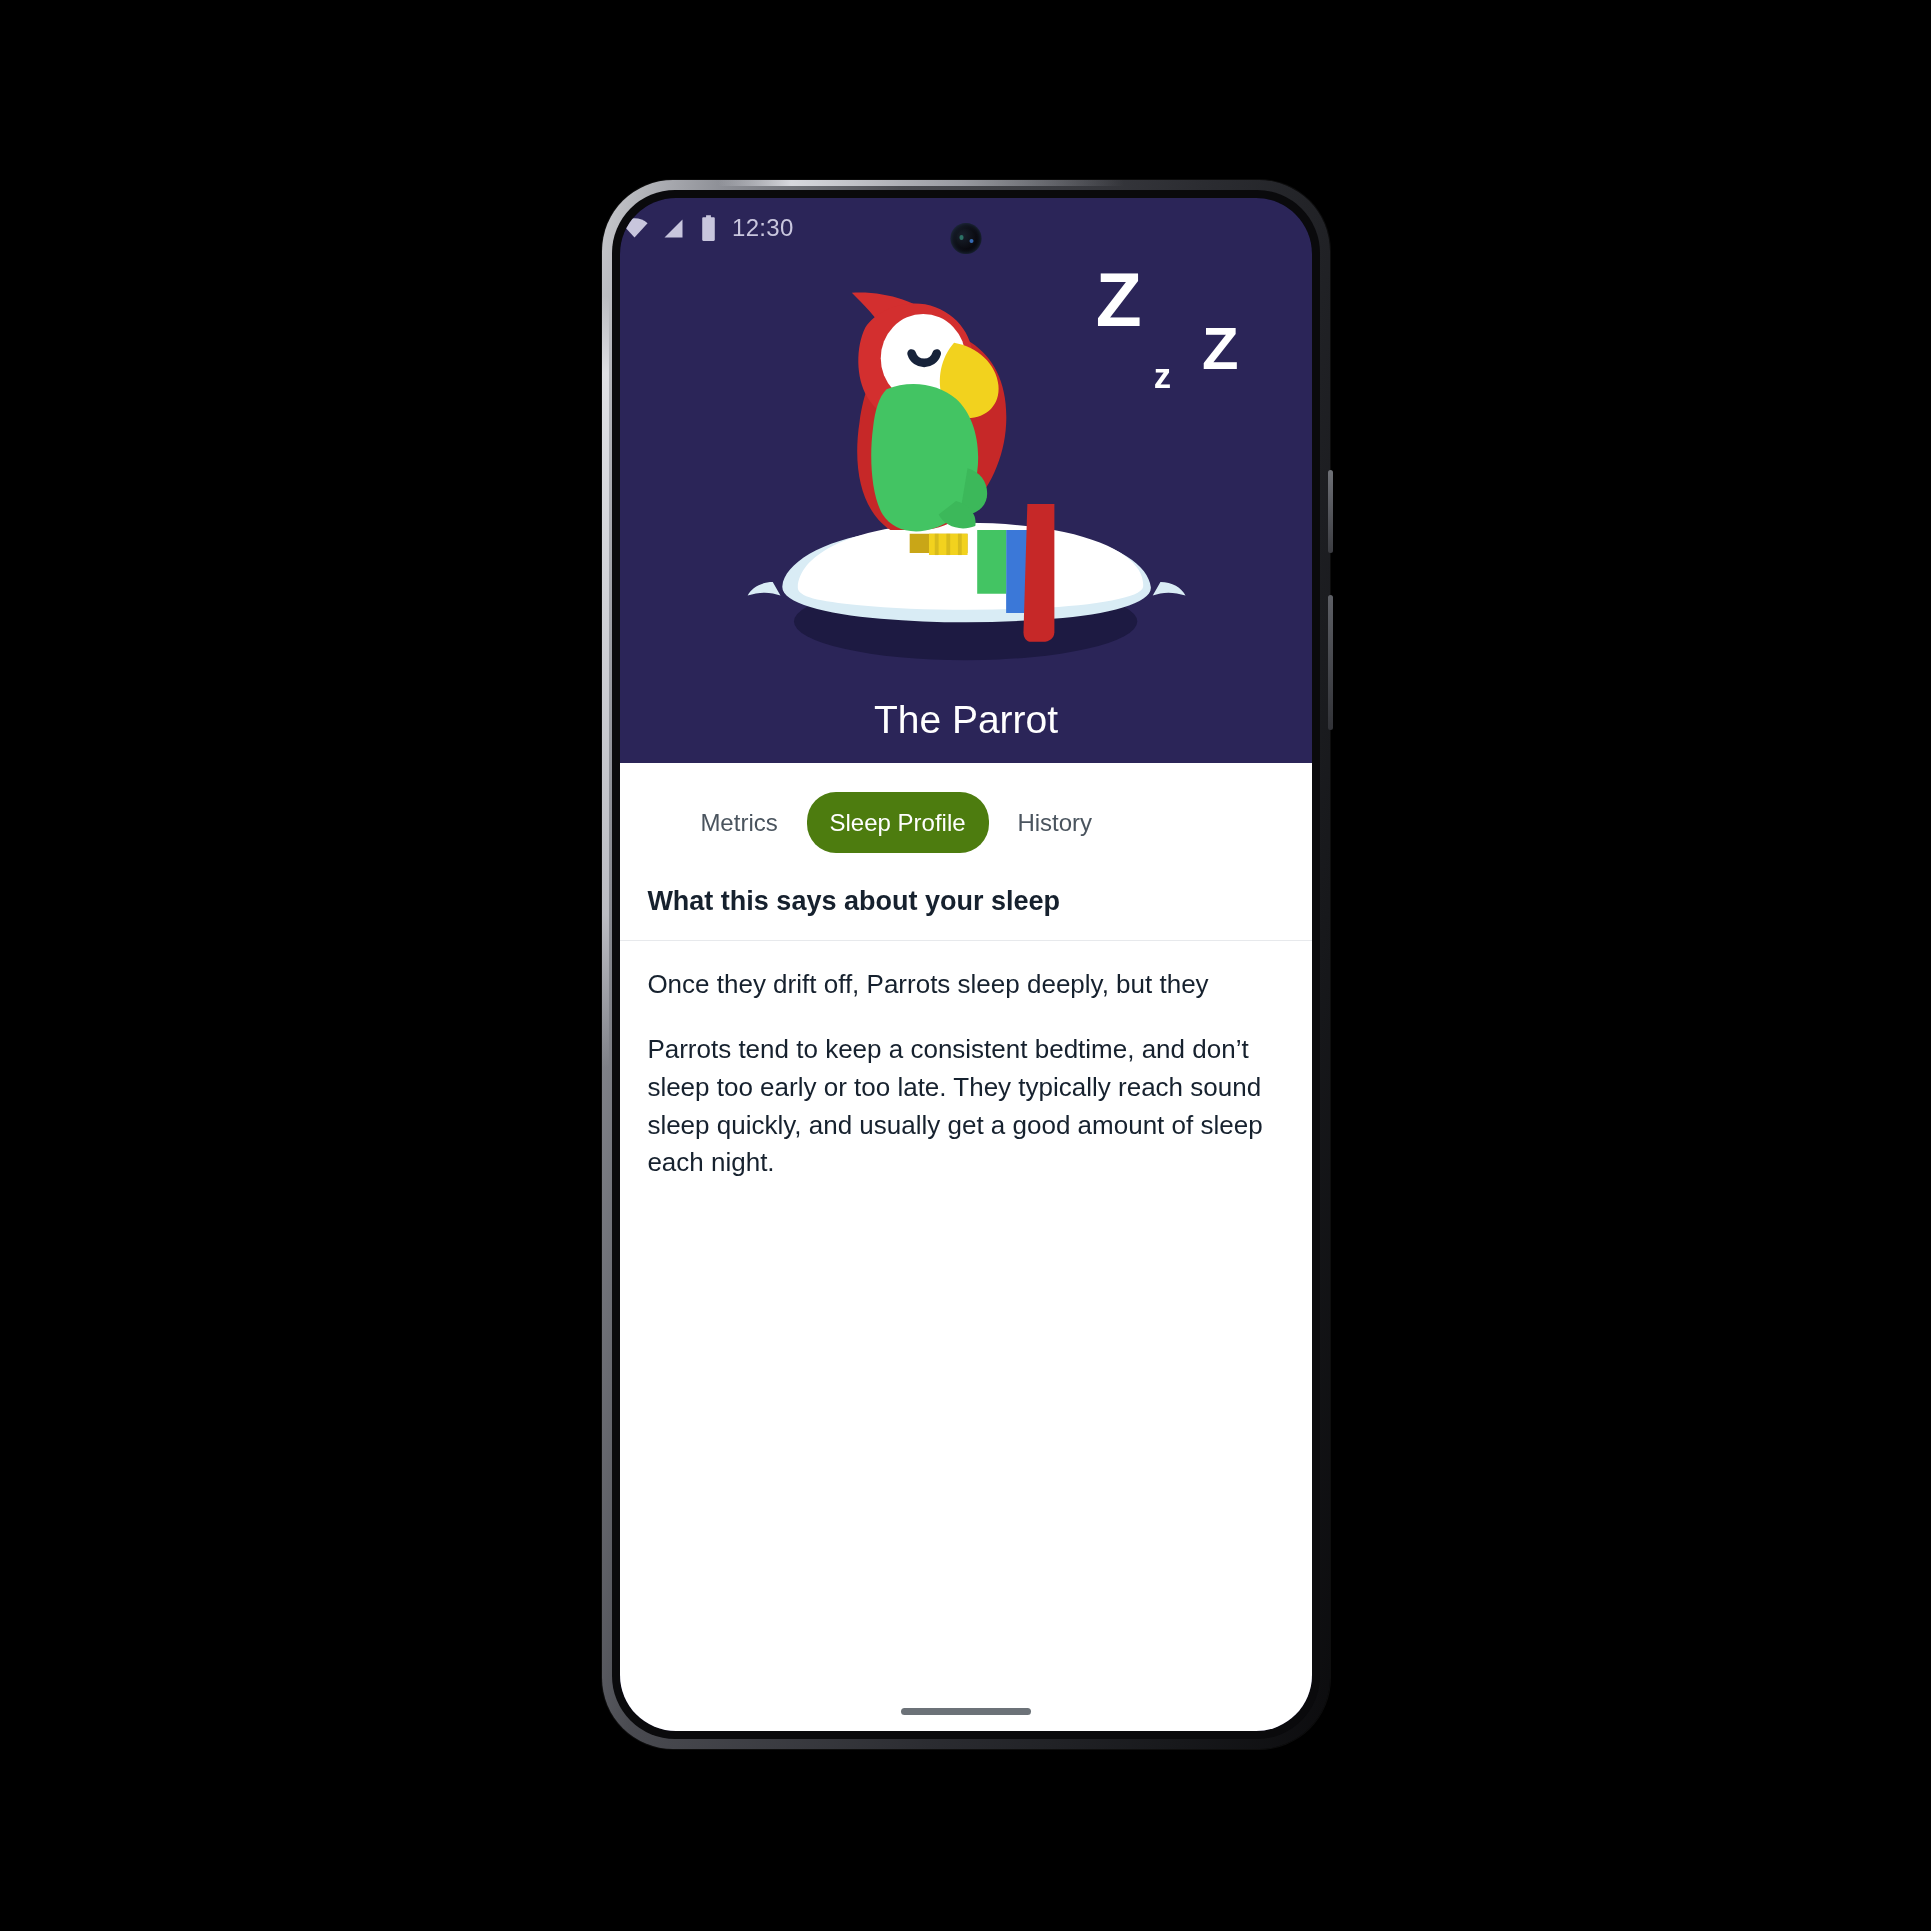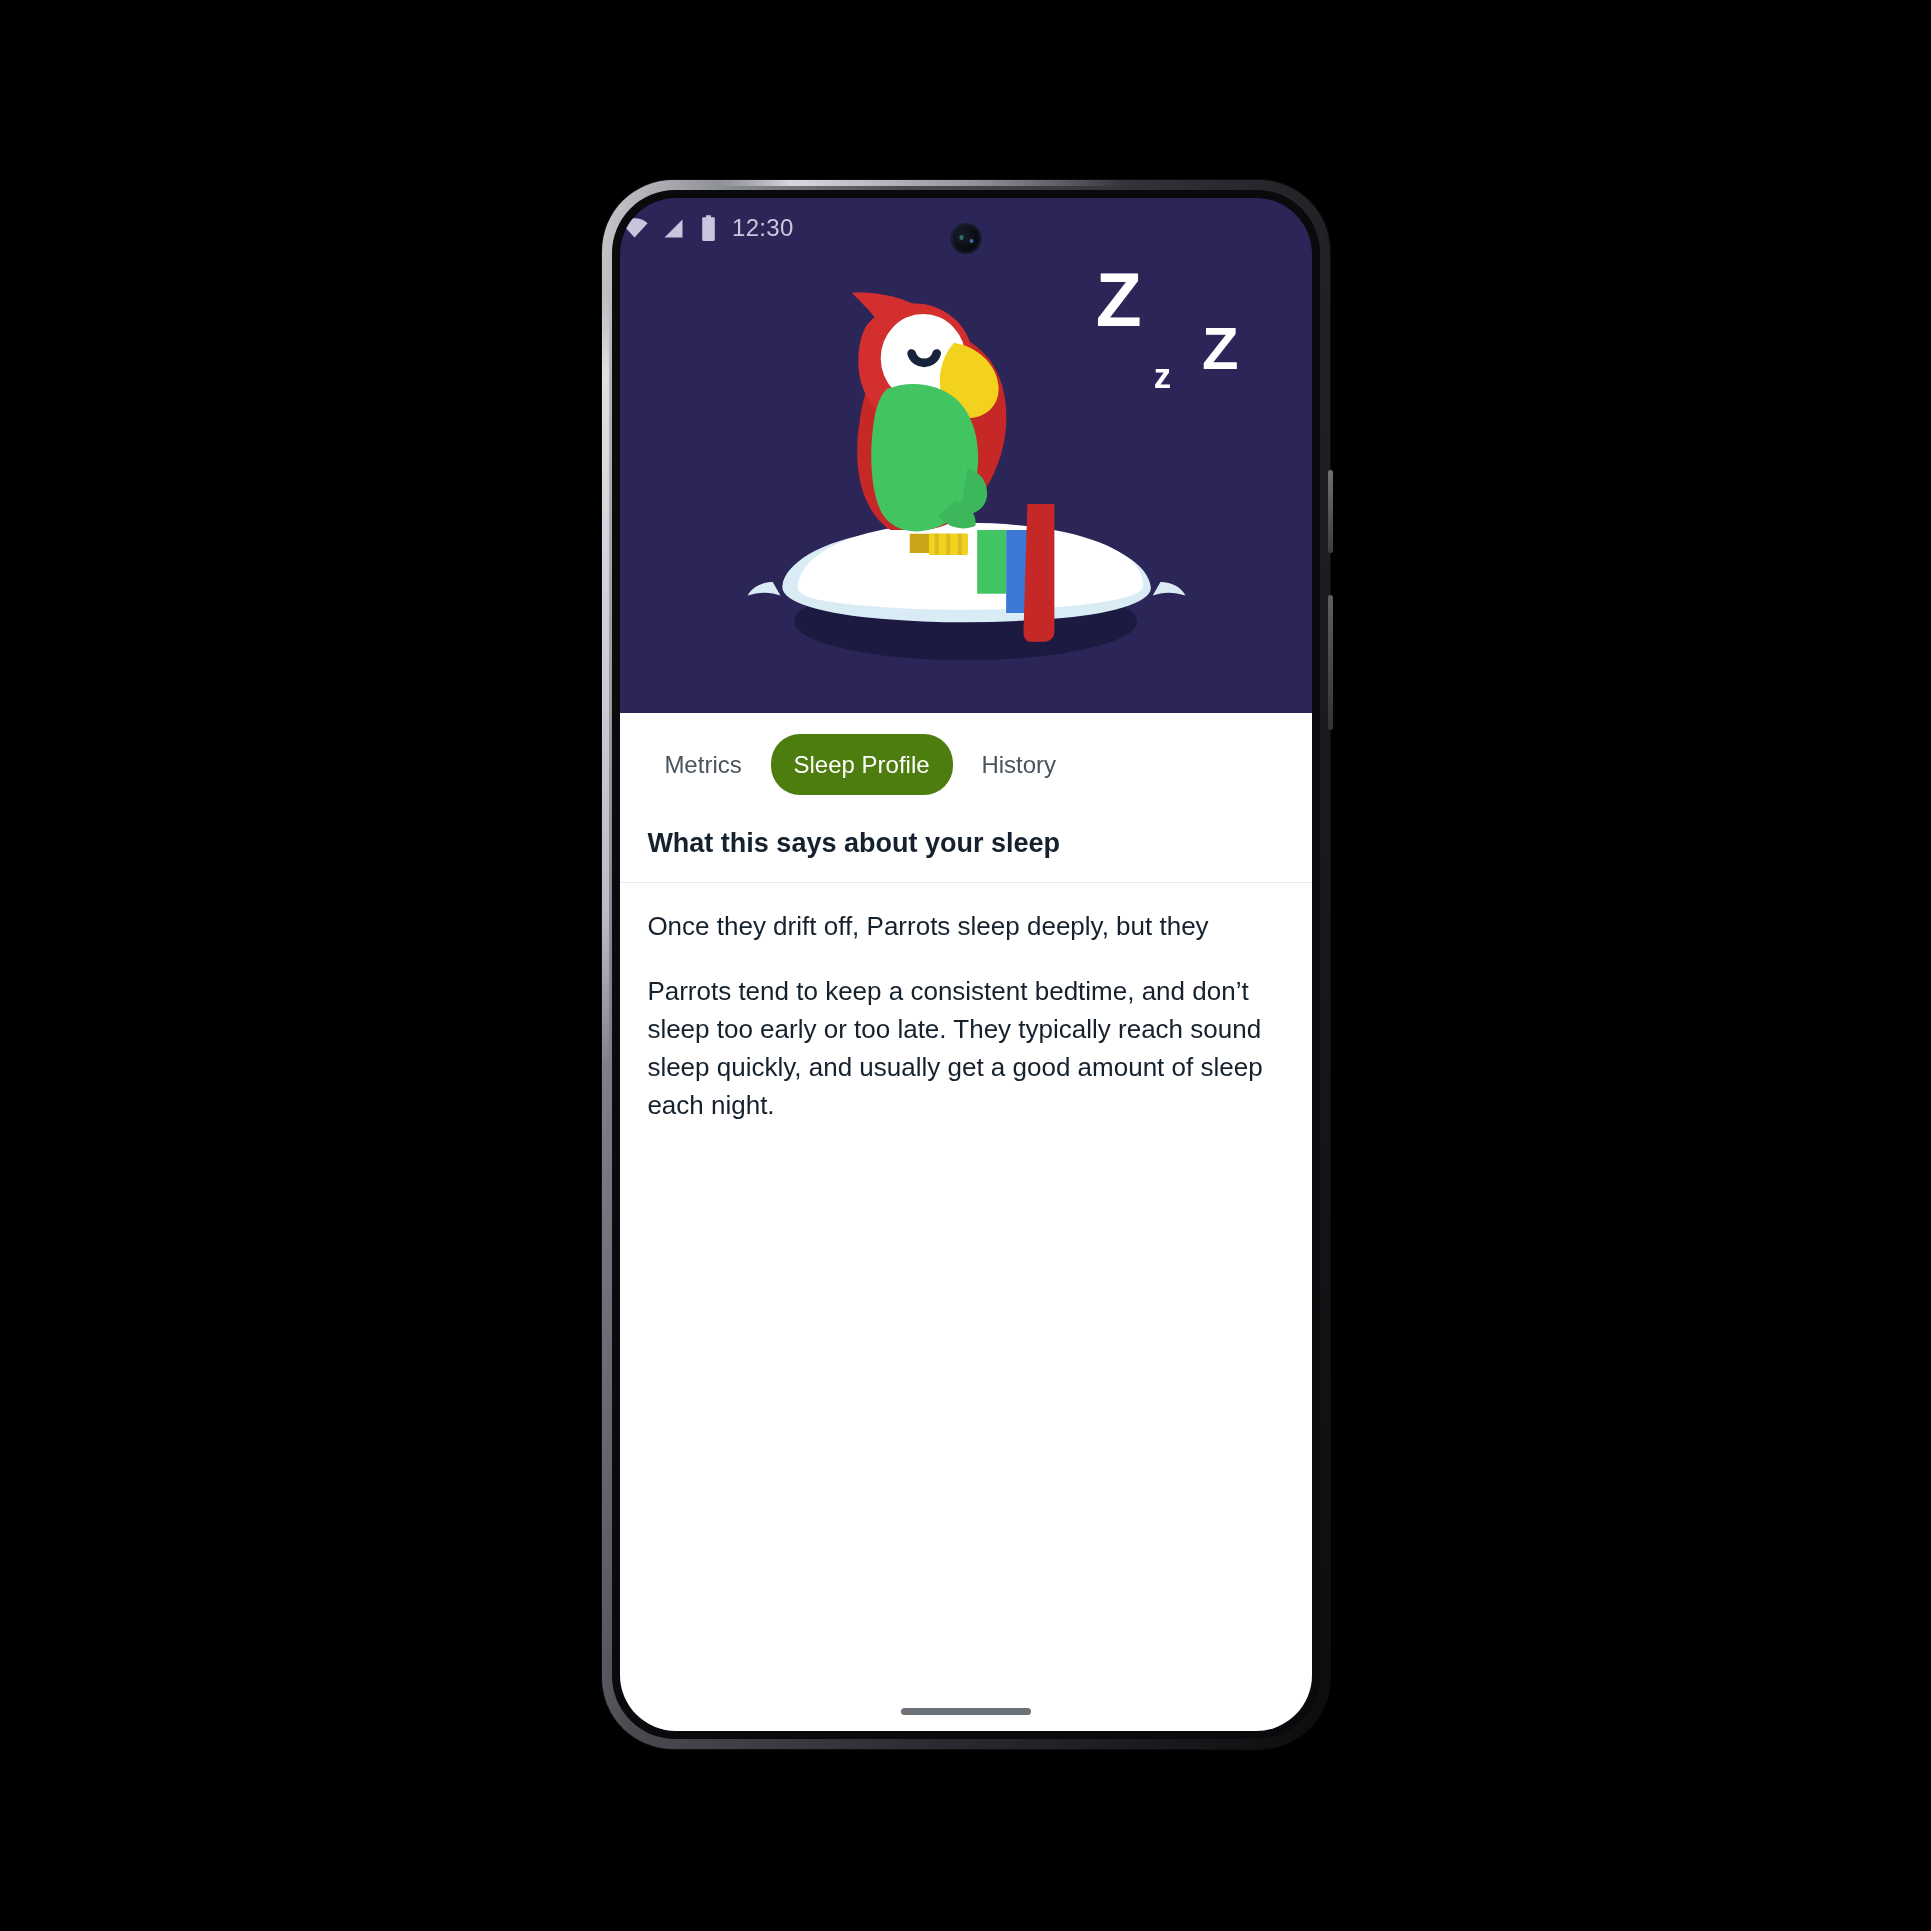--- a/index.html
+++ b/index.html
@@ -212,21 +212,22 @@
     background: #ffffff;
     display: flex;
     flex-direction: column;
     min-height: 0;
   }
   .tabs {
     flex: 0 0 auto;
     display: flex;
     align-items: center;
     gap: 5.8px;
-    padding: 21px 21px 25px 21px;
+    padding: 29px 21px 25px 21px;
+    margin-left: 36px;
   }
   .tab {
     font-size: 24px;
     color: #4a545e;
     padding: 16.4px 23px;
     border-radius: 29px;
     cursor: pointer;
     white-space: nowrap;
   }
   .tab.active {
@@ -357,20 +358,21 @@
                 <path d="M320 286 L320 308" stroke="#d8bb1c" stroke-width="4"></path>
                 <path d="M332 286 L332 308" stroke="#d8bb1c" stroke-width="4"></path>
                 <path d="M344 286 L344 308" stroke="#d8bb1c" stroke-width="4"></path>
 
                 <text x="485" y="70" font-family="Liberation Sans, sans-serif" font-size="78" font-weight="bold" fill="#ffffff">Z</text>
                 <text x="595" y="115" font-family="Liberation Sans, sans-serif" font-size="62" font-weight="bold" fill="#ffffff">Z</text>
                 <text x="545" y="135" font-family="Liberation Sans, sans-serif" font-size="36" font-weight="bold" fill="#ffffff">z</text>
               </svg>
             </div>
 
+            <div class="hero-title">The Parrot</div>
           </div>
 
           <div class="sheet">
 
             <div class="tabs">
               <div class="tab">Metrics</div>
               <div class="tab active">Sleep Profile</div>
               <div class="tab">History</div>
             </div>
 

